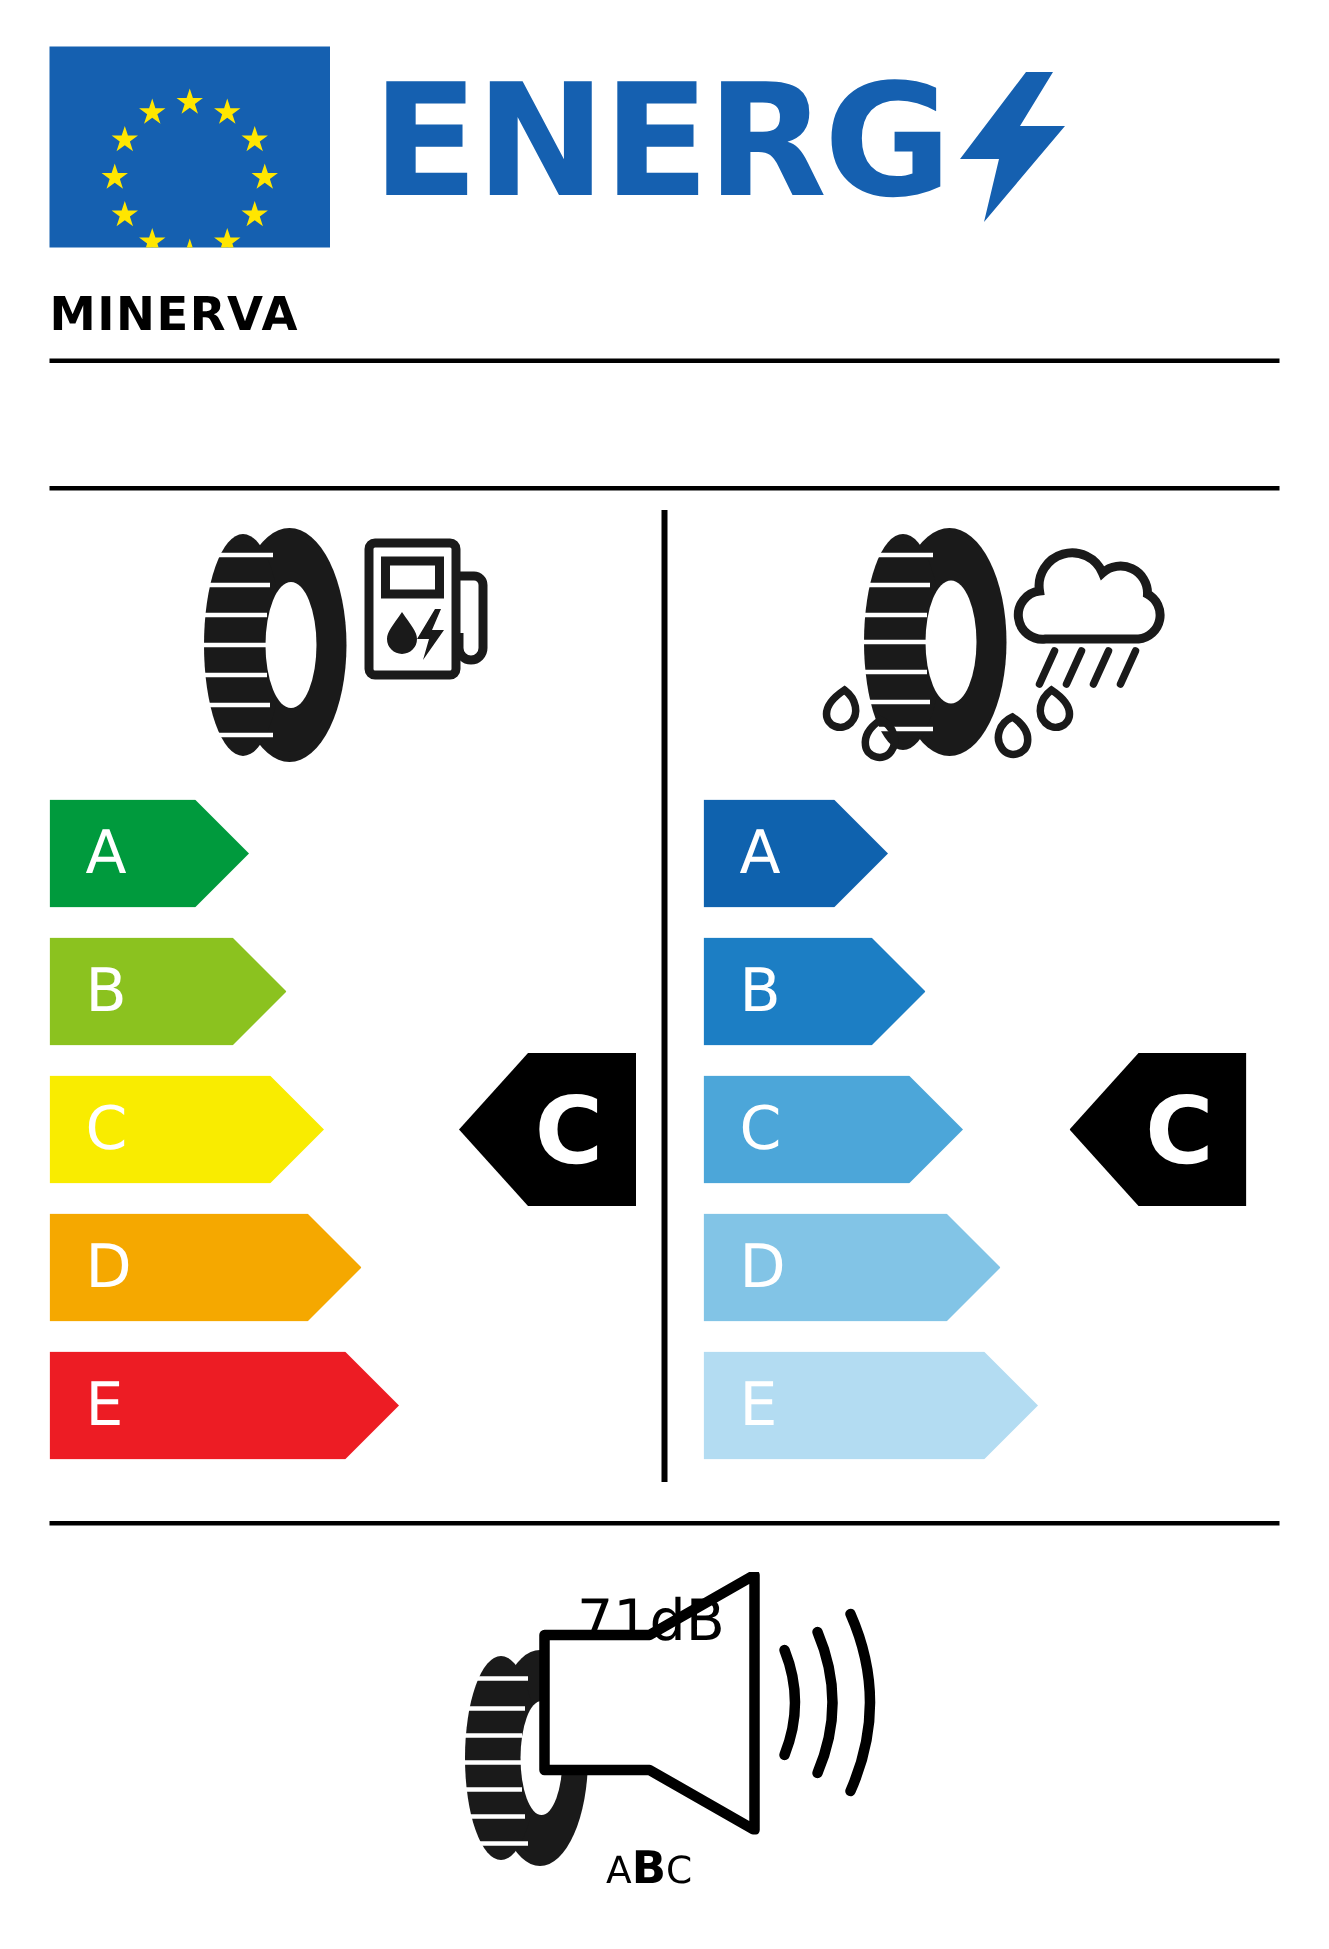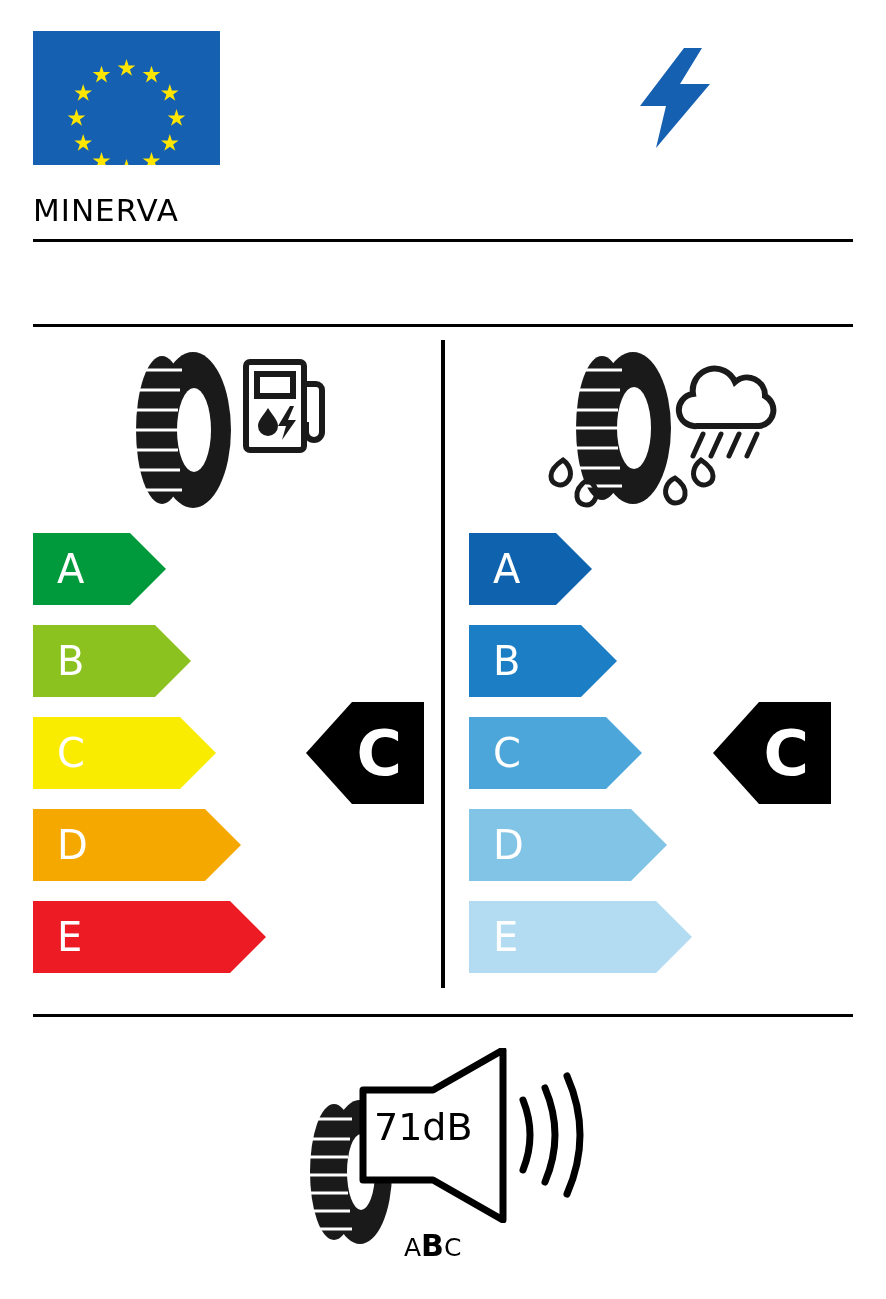--- a/index.html
+++ b/index.html
@@ -48,21 +48,21 @@
     top: 48px;
     width: 70px;
     height: 100px;
   }
 
   .brand {
     position: absolute;
     left: 33px;
     top: 192px;
     font-family: "DejaVu Sans", sans-serif;
-    font-weight: normal;
+    font-weight: bold;
     font-size: 31px;
     letter-spacing: 1px;
     color: #000000;
   }
 
   .rule {
     position: absolute;
     background: #000000;
   }
   .rule-under-brand { left: 33px; top: 239px; width: 820px; height: 3px; }
@@ -149,23 +149,23 @@
   .noise-speaker {
     position: absolute;
     left: 355px;
     top: 1048px;
     width: 230px;
     height: 175px;
   }
   .noise-db {
     position: absolute;
     left: 374px;
-    top: 1105px;
+    top: 1058px;
     width: 120px;
-    text-align: left;
+    text-align: center;
     font-family: "DejaVu Sans", sans-serif;
     font-size: 38px;
     color: #000000;
   }
   .noise-classes {
     position: absolute;
     left: 404px;
     top: 1228px;
     font-family: "DejaVu Sans", sans-serif;
     font-size: 25px;
@@ -195,20 +195,21 @@
         <polygon points="143.5,78 145.6,84.4 152.3,84.4 146.9,88.4 149,94.8 143.5,90.8 138,94.8 140.1,88.4 134.7,84.4 141.4,84.4"></polygon>
         <polygon points="50.2,103 52.3,109.4 59,109.4 53.6,113.4 55.7,119.8 50.2,115.8 44.7,119.8 46.8,113.4 41.4,109.4 48.1,109.4"></polygon>
         <polygon points="136.8,103 138.9,109.4 145.6,109.4 140.2,113.4 142.3,119.8 136.8,115.8 131.3,119.8 133.4,113.4 128,109.4 134.7,109.4"></polygon>
         <polygon points="68.5,121 70.6,127.4 77.3,127.4 71.9,131.4 74,137.8 68.5,133.8 63,137.8 65.1,131.4 59.7,127.4 66.4,127.4"></polygon>
         <polygon points="118.5,121 120.6,127.4 127.3,127.4 121.9,131.4 124,137.8 118.5,133.8 113,137.8 115.1,131.4 109.7,127.4 116.4,127.4"></polygon>
         <polygon points="93.5,128 95.6,134.4 102.3,134.4 96.9,138.4 99,144.8 93.5,140.8 88,144.8 90.1,138.4 84.7,134.4 91.4,134.4"></polygon>
       </g>
     </svg>
   </div>
 
+  <div class="energ-word">ENERG</div>
 
   <svg class="energ-bolt" viewBox="0 0 70 100" xmlns="http://www.w3.org/2000/svg">
     <polygon points="44,0 0,58 26,58 16,100 70,36 40,36 62,0" fill="#1560b0"></polygon>
   </svg>
 
   <div class="brand">MINERVA</div>
 
   <div class="rule rule-under-brand"></div>
   <div class="rule rule-top-grid"></div>
   <div class="rule rule-bottom-grid"></div>

